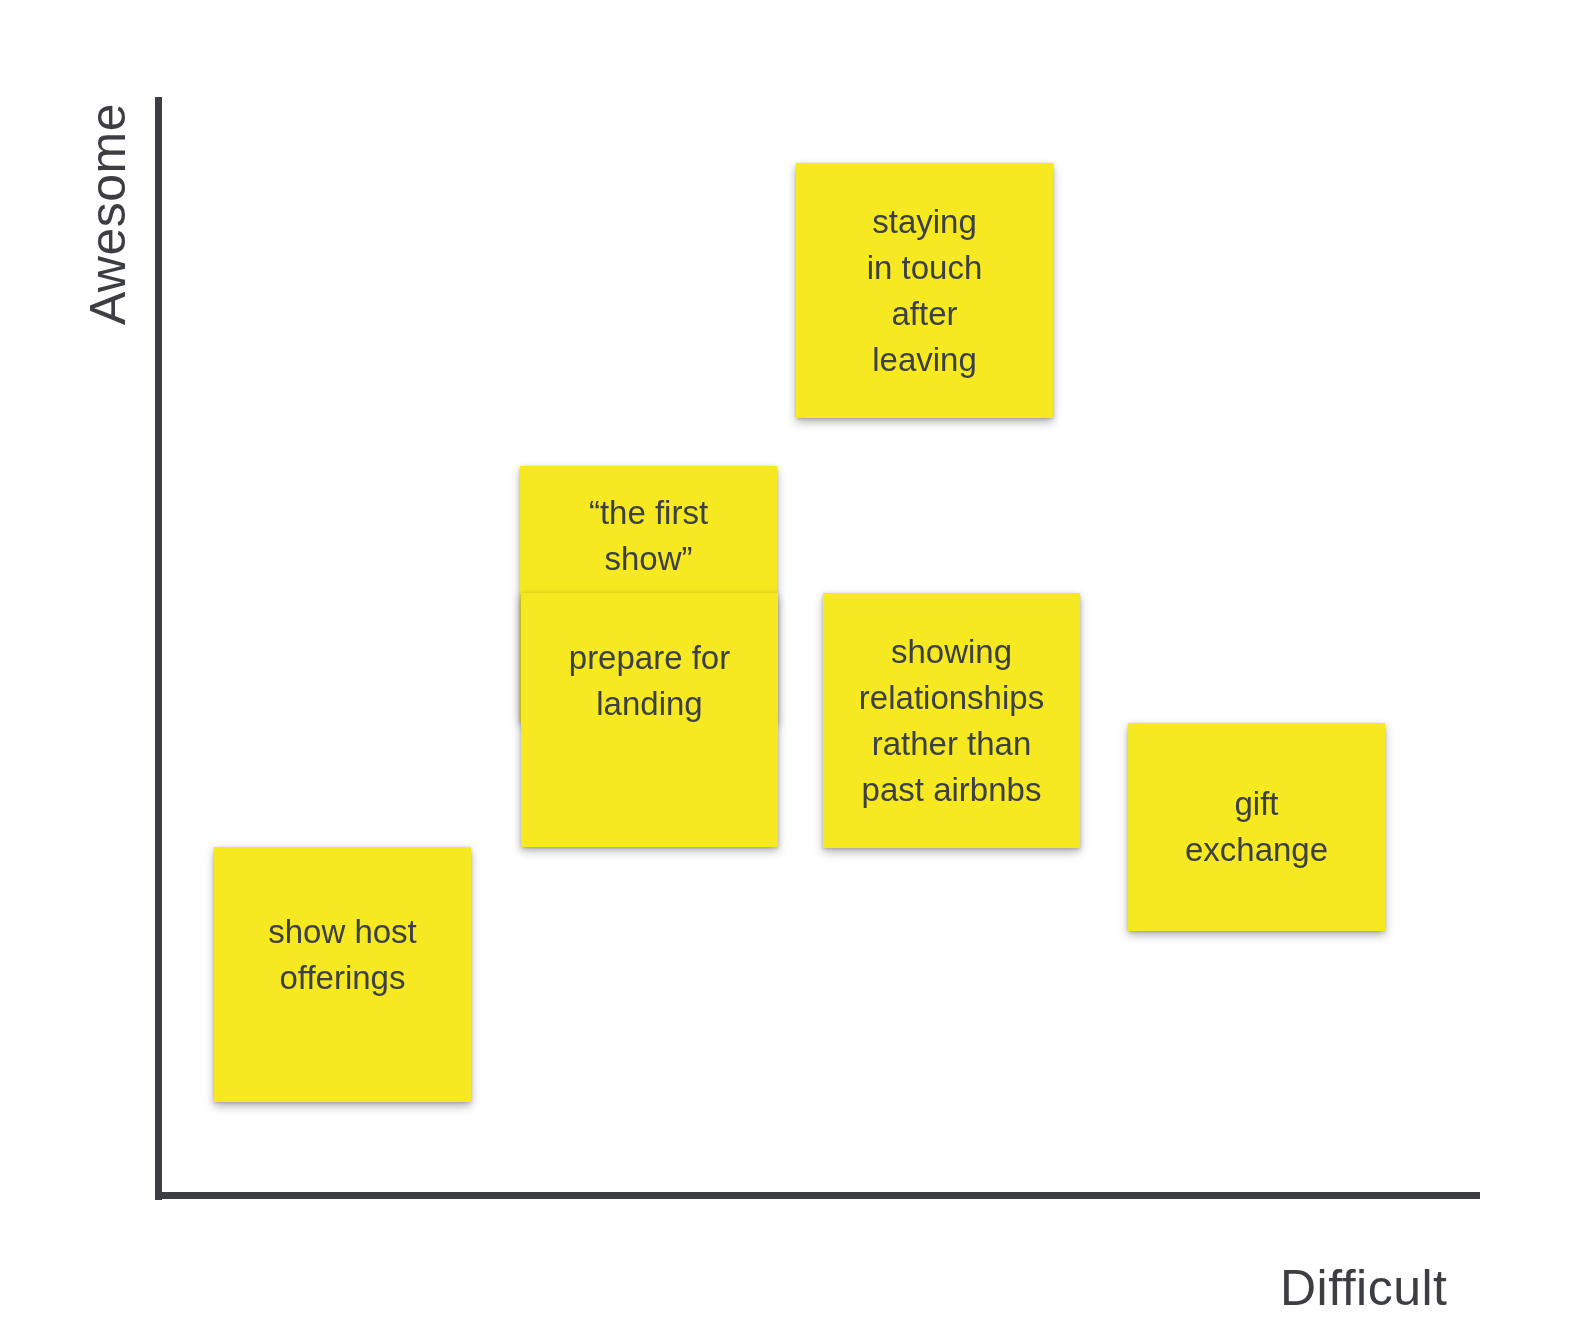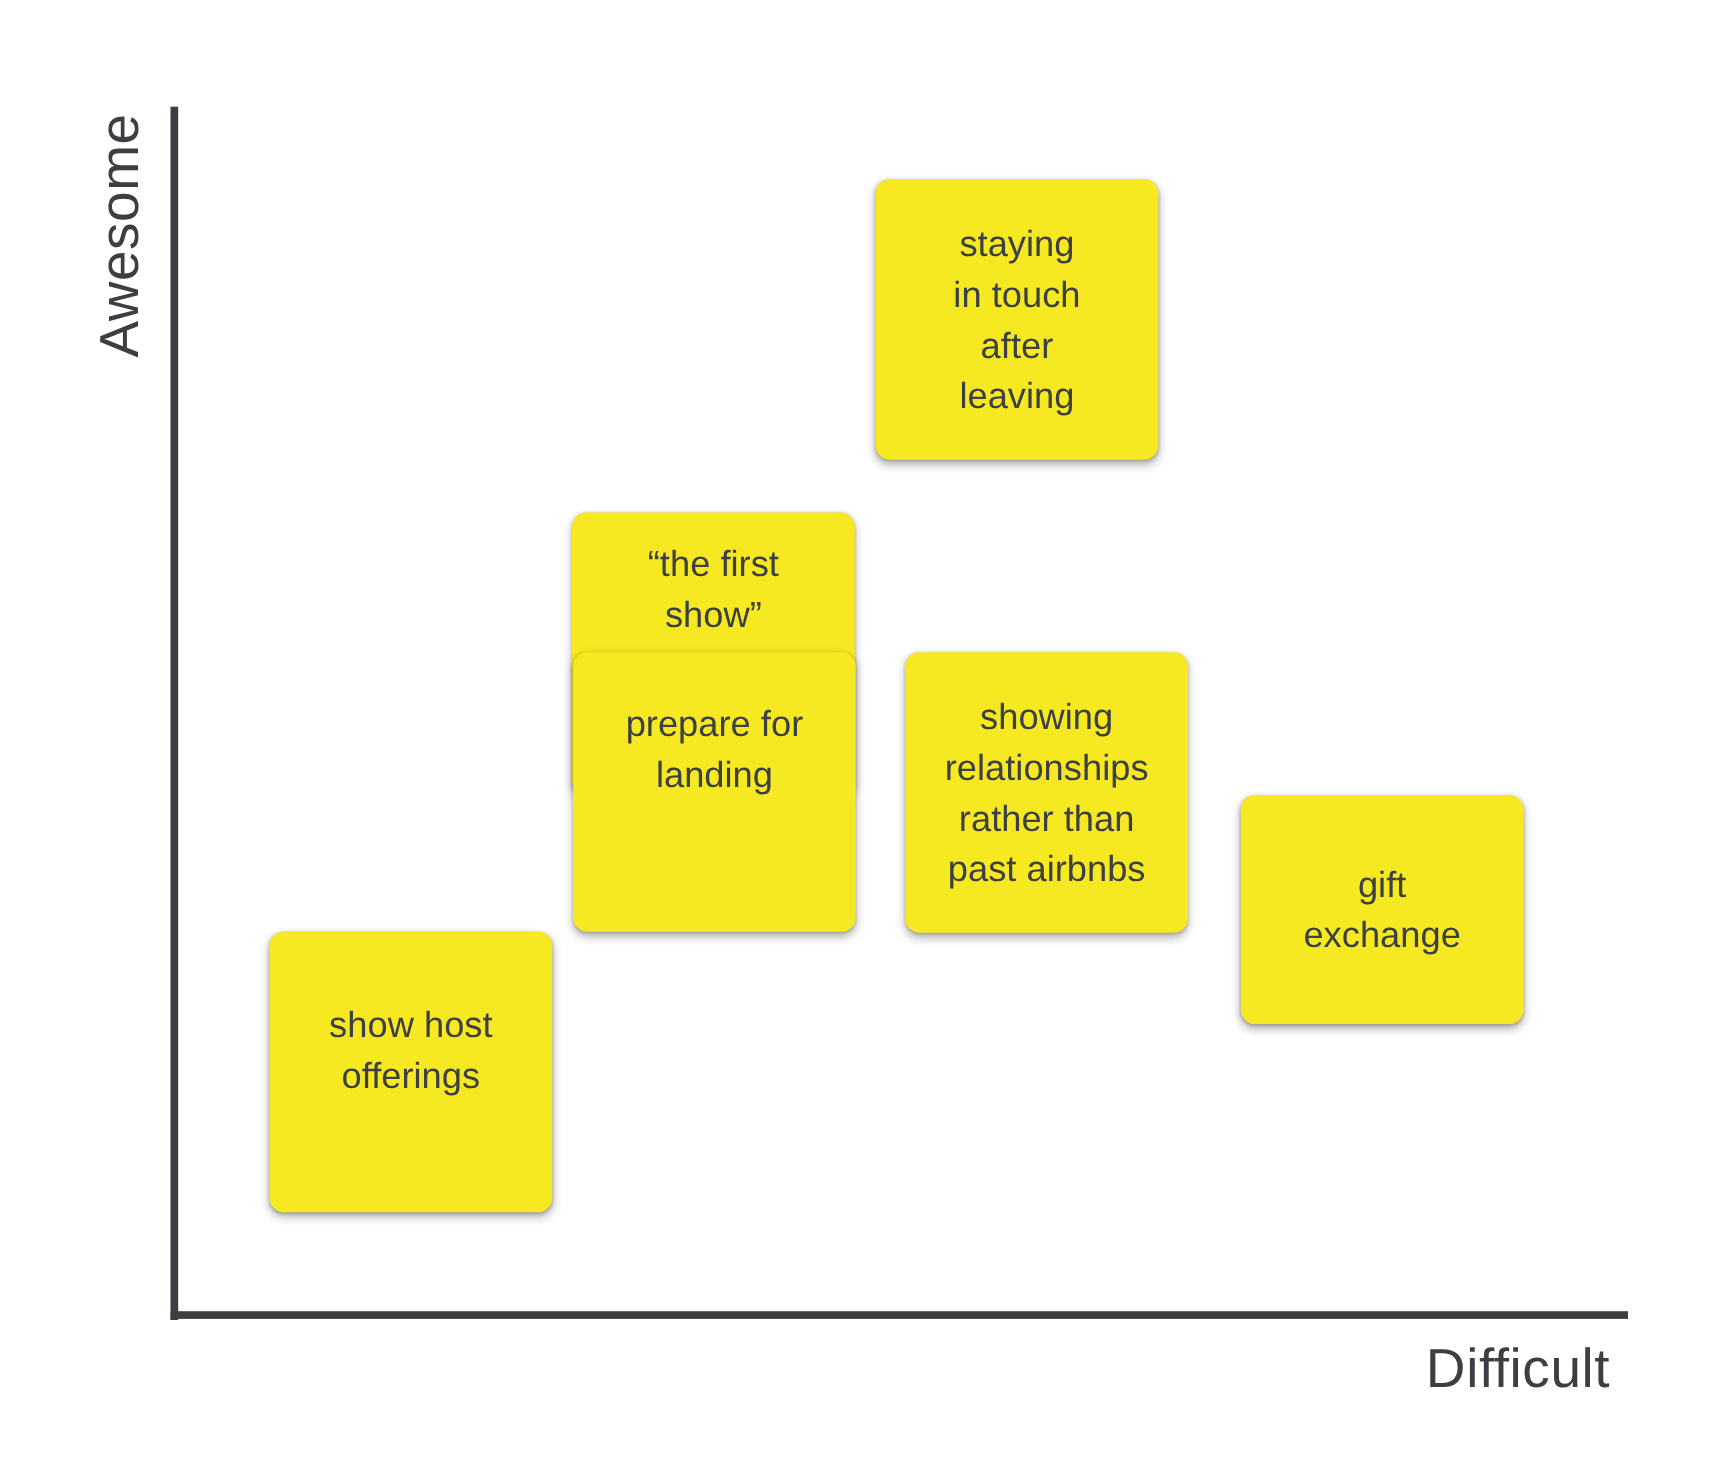--- a/index.html
+++ b/index.html
@@ -40,39 +40,38 @@
     width:240px;height:56px;
     transform:rotate(-90deg);
     font-size:50px;
     line-height:56px;
     color:var(--axis);
     text-align:center;
     letter-spacing:0.5px;
   }
   .x-axis-label{
     position:absolute;
-    left:1280px;top:1216px;
+    left:1280px;top:1260px;
     width:200px;height:56px;
     font-size:50px;
     line-height:56px;
     color:var(--axis);
-    text-align:center;
+    text-align:left;
     letter-spacing:0.5px;
   }
 
   
   .note{
     position:absolute;
     width:257px;height:255px;
     background:var(--note-yellow);
     box-shadow:0 4px 9px rgba(0,0,0,0.30), 0 1px 3px rgba(0,0,0,0.18);
     display:flex;
     align-items:center;
     justify-content:flex-end;
-    border-radius:13px;
   }
   .note .note-text{
     font-size:33px;
     line-height:46px;
     color:var(--note-text);
     text-align:center;
     white-space:pre-line;
     width:100%;
   }
 
@@ -83,21 +82,21 @@
     align-items:flex-start;padding-top:24px;
     z-index:1;
   }
   #note-prepare-landing{
     left:521px;top:593px;height:254px;
     padding-bottom:78px;
     z-index:2;
   }
   #note-showing-relationships{left:823px;top:593px;}
   #note-gift-exchange{left:1128px;top:723px;height:208px;}
-  #note-show-host{left:245px;top:847px;padding-bottom:40px;}
+  #note-show-host{left:214px;top:847px;padding-bottom:40px;}
 </style>
 </head>
 <body>
 
 <div class="canvas">
 
   <div class="y-axis"></div>
   <div class="x-axis"></div>
   <div class="y-axis-label">Awesome</div>
   <div class="x-axis-label">Difficult</div>

